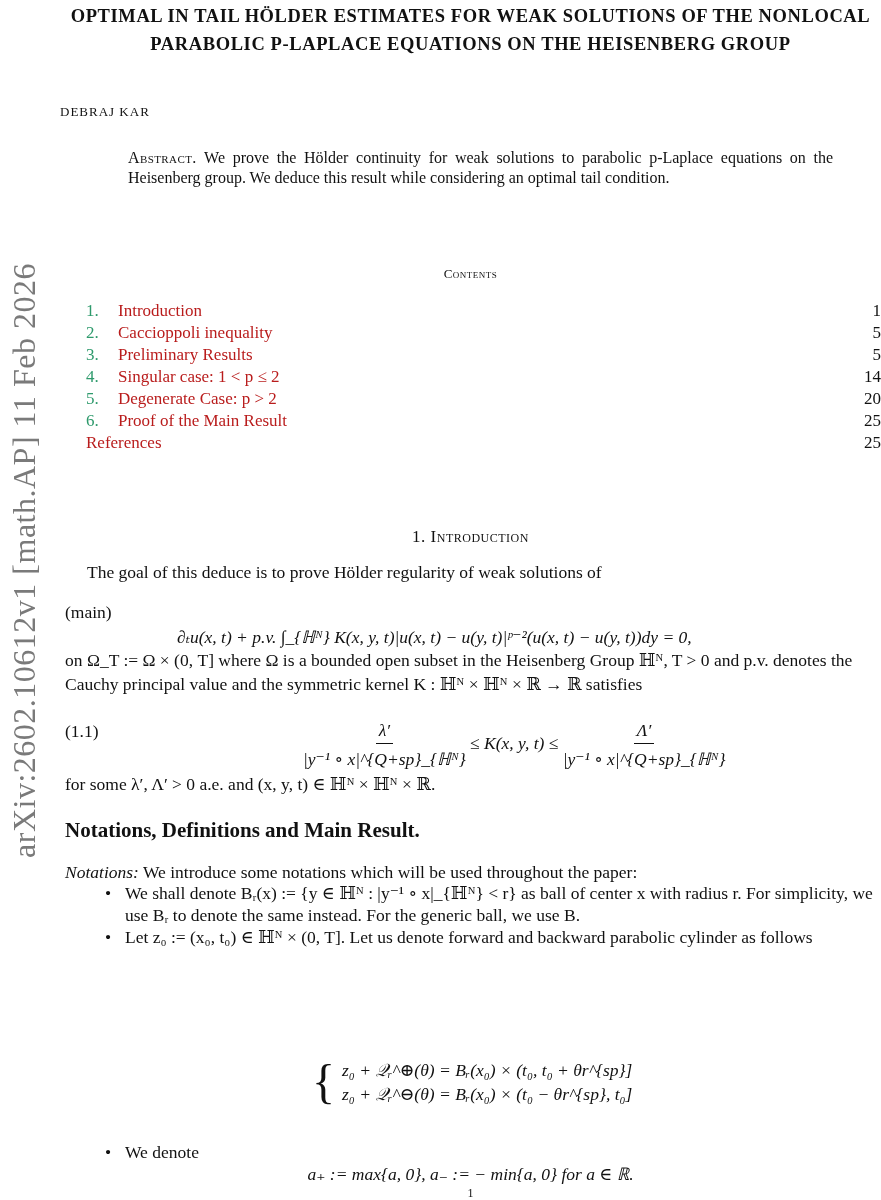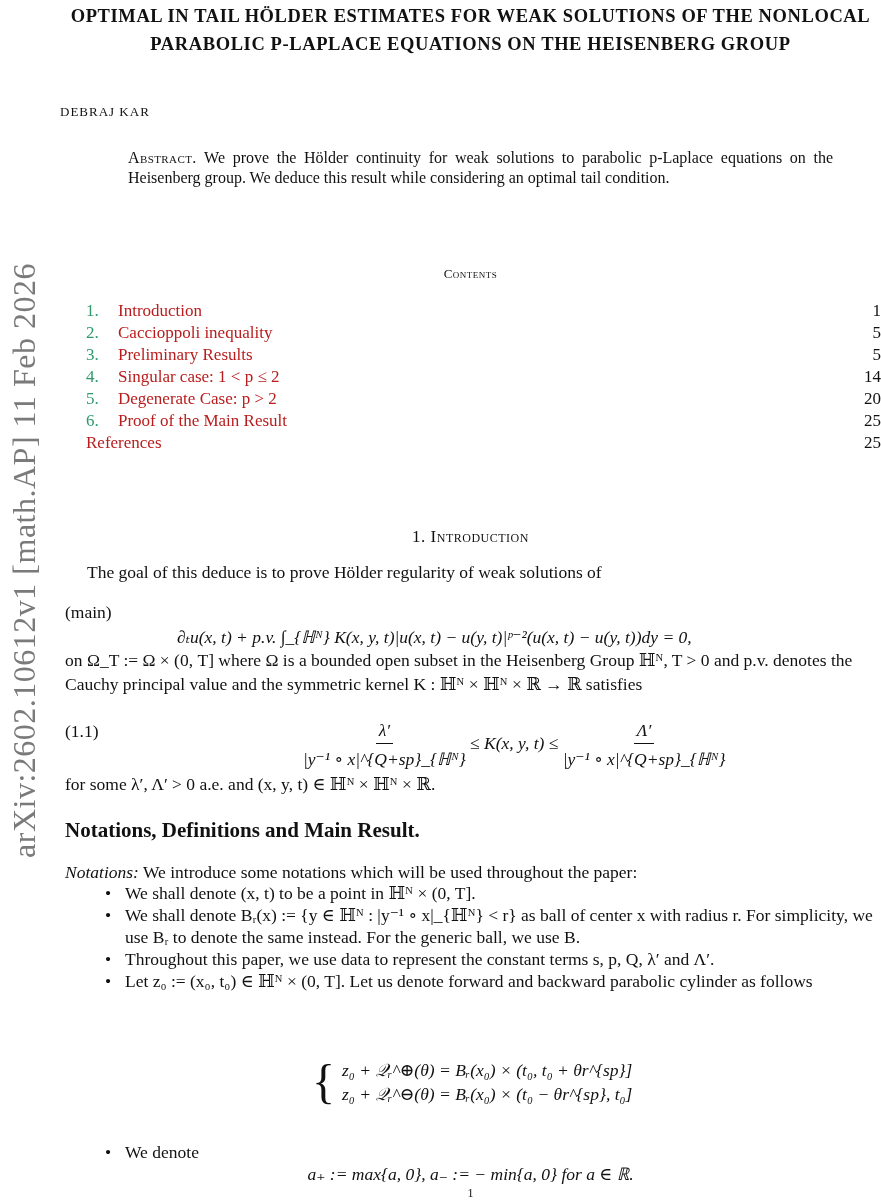--- a/index.html
+++ b/index.html
@@ -147,23 +147,21 @@
 <div class="para" style="top:772px;">for some λ′, Λ′ &gt; 0 a.e. and (x, y, t) ∈ ℍᴺ × ℍᴺ × ℝ.</div>
 
 <div class="bold-head">Notations, Definitions and Main Result.</div>
 
 <div class="para" style="top:860px;">
   <i>Notations:</i>
   <span>We introduce some notations which will be used throughout the paper:</span>
 </div>
 
 <div class="bullets">
-  <div class="bullet">We shall denote (x, t) to be a point in ℍᴺ × (0, T].</div>
   <div class="bullet">We shall denote Bᵣ(x) := {y ∈ ℍᴺ : |y⁻¹ ∘ x|_{ℍᴺ} &lt; r} as ball of center x with radius r. For simplicity, we use Bᵣ to denote the same instead. For the generic ball, we use B.</div>
-  <div class="bullet">Throughout this paper, we use data to represent the constant terms s, p, Q, λ′ and Λ′.</div>
   <div class="bullet">Let z₀ := (x₀, t₀) ∈ ℍᴺ × (0, T]. Let us denote forward and backward parabolic cylinder as follows</div>
 </div>
 
 <div class="cases">
   <span class="brace">{</span>
   <span class="line" style="top:0;">z₀ + 𝒬ᵣ^⊕(θ) = Bᵣ(x₀) × (t₀, t₀ + θr^{sp}]</span>
   <span class="line" style="top:24px;">z₀ + 𝒬ᵣ^⊖(θ) = Bᵣ(x₀) × (t₀ − θr^{sp}, t₀]</span>
 </div>
 
 <div class="bullets" style="top:1126px;margin-top:15px;">

